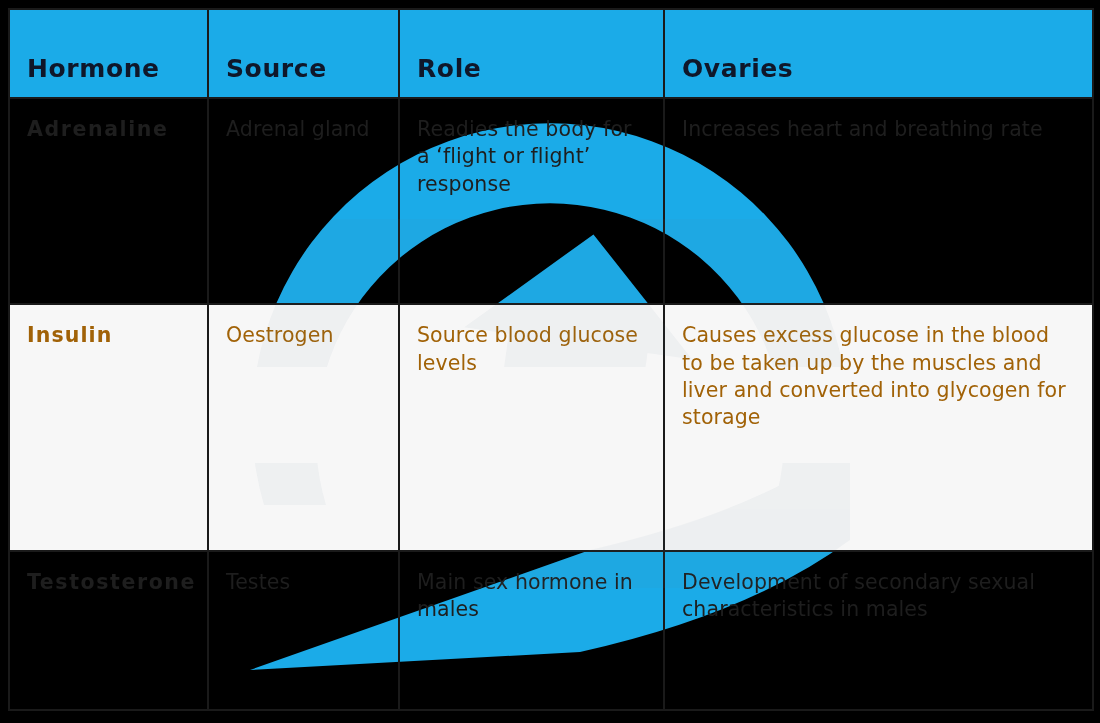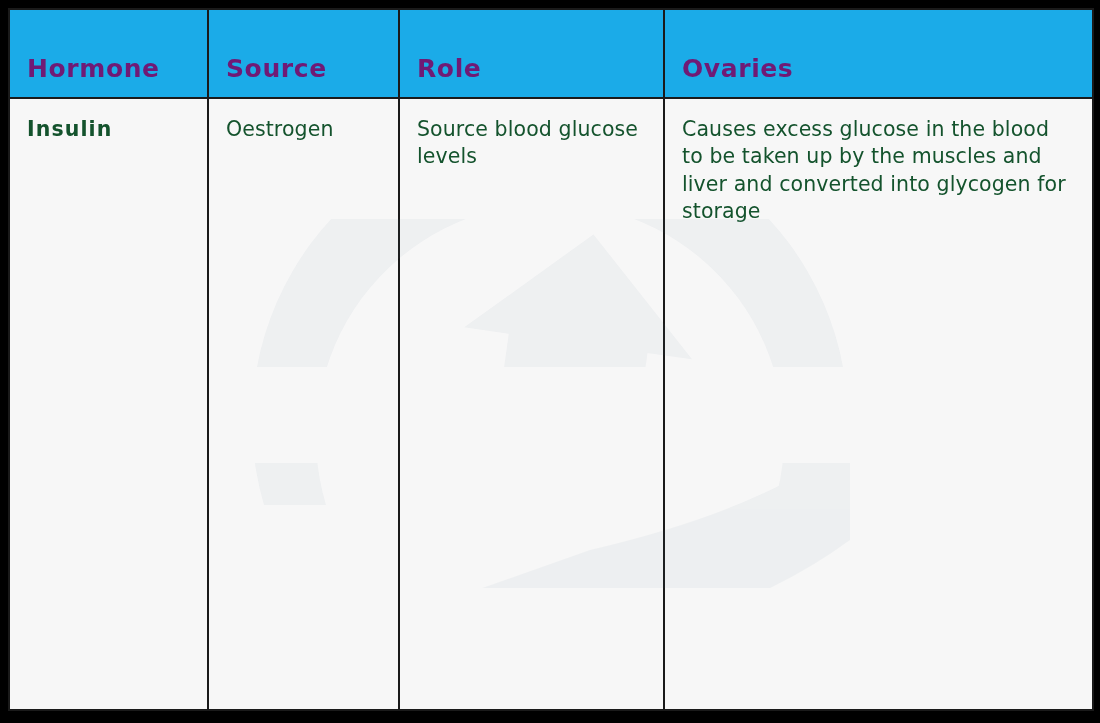--- a/index.html
+++ b/index.html
@@ -91,24 +91,24 @@
   tr.r1 td { height: 120px; }
   tr.r2 td { height: 144px; }
   tr.r3 td { height: 92px; }
   tr.r4 td { height: 121px; }
   tr.r5 td { height: 118px; }
 </style>
 <style>
     #stage { background: #000000; }
     #hormone-table td, #hormone-table th { border-color: #1A1A1A; }
     thead th { background: #1BABE8; }
-    thead th .cell { color: #701a75; }
+    thead th .cell { color: #0f172a; }
     tr.light td { background: #F7F7F7; }
     tr.dark td .cell { color: #1E1E1E; }
-    tr.light td .cell { color: #14532d; }
+    tr.light td .cell { color: #a16207; }
   </style></head>
 <body>
 
 <div id="stage">
 
   <svg id="watermark" viewBox="0 0 1100 723" preserveAspectRatio="none" aria-hidden="true">
     <g transform="translate(550,400)">
 
       <path d="M -300 160
                A 300 300 0 0 1 -40 -258
@@ -158,36 +158,64 @@
         </th>
         <th>
           <div class="cell">Role</div>
         </th>
         <th>
           <div class="cell">Ovaries</div>
         </th>
       </tr>
     </thead>
     <tbody>
+      <tr class="dark r1">
+        <td class="name">
+          <div class="cell">Adrenaline</div>
+        </td>
+        <td>
+          <div class="cell">Adrenal gland</div>
+        </td>
+        <td>
+          <div class="cell">Readies the body for a ‘flight or flight’ response</div>
+        </td>
+        <td>
+          <div class="cell">Increases heart and breathing rate</div>
+        </td>
+      </tr>
 
       <tr class="light r2">
         <td class="name">
           <div class="cell">Insulin</div>
         </td>
         <td>
           <div class="cell">Oestrogen</div>
         </td>
         <td>
           <div class="cell">Source blood glucose levels</div>
         </td>
         <td>
           <div class="cell">Causes excess glucose in the blood to be taken up by the muscles and liver and converted into glycogen for storage</div>
         </td>
       </tr>
 
+      <tr class="dark r3">
+        <td class="name">
+          <div class="cell">Testosterone</div>
+        </td>
+        <td>
+          <div class="cell">Testes</div>
+        </td>
+        <td>
+          <div class="cell">Main sex hormone in males</div>
+        </td>
+        <td>
+          <div class="cell">Development of secondary sexual characteristics in males</div>
+        </td>
+      </tr>
 
 
     </tbody>
   </table>
 <svg viewBox="0 0 1100 723" preserveAspectRatio="none" aria-hidden="true" style="position: absolute; left: 0px; top: 0px; z-index: 2; opacity: 0.055; pointer-events: none; clip-path: polygon(0px 219px, 1100px 219px, 1100px 367px, 0px 367px, 0px 219px, 0px 463px, 1100px 463px, 1100px 588px, 0px 588px, 0px 463px);">
     <g transform="translate(550,400)">
 
       <path d="M -300 160
                A 300 300 0 0 1 -40 -258
                L -40 -300

